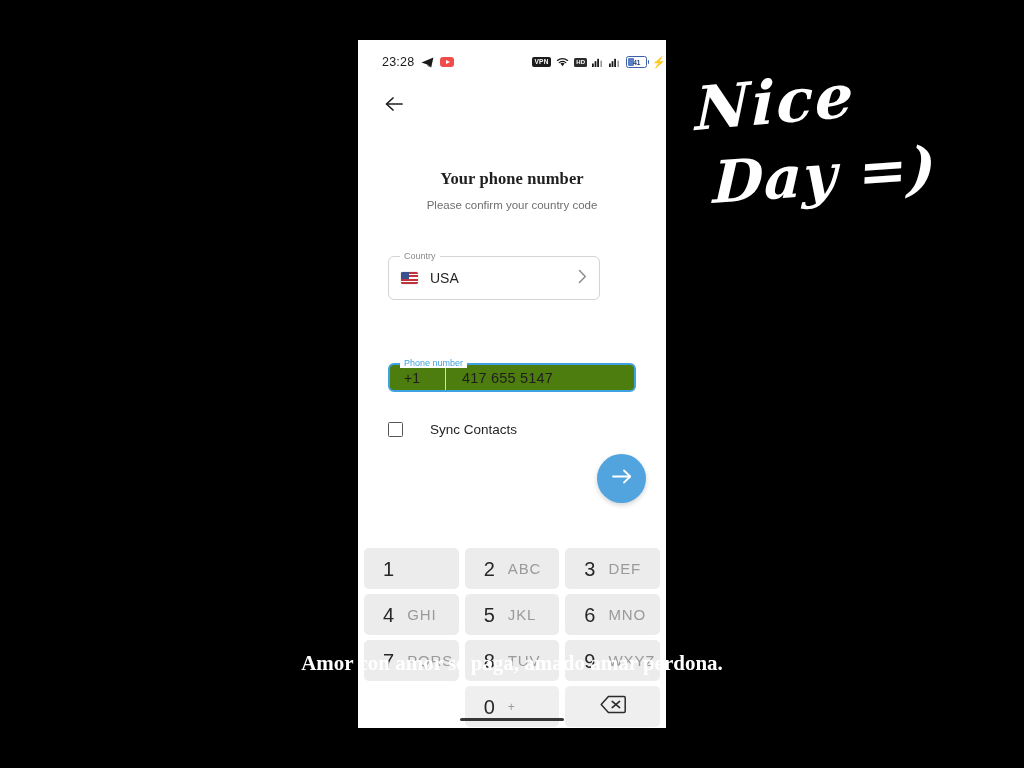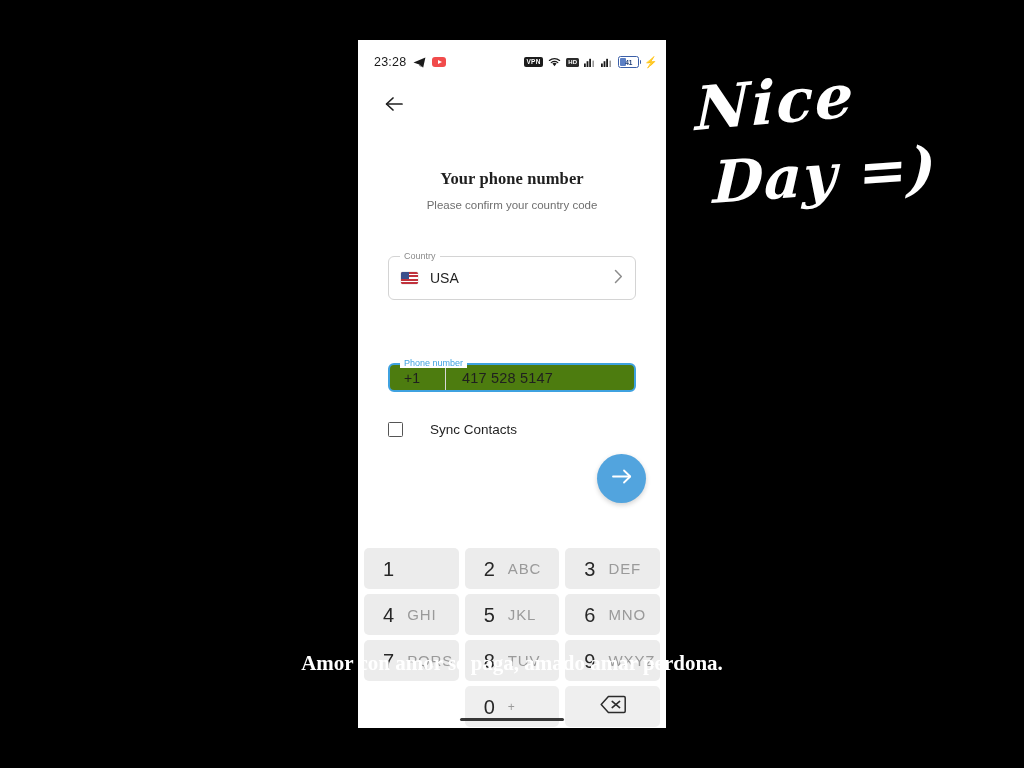--- a/index.html
+++ b/index.html
@@ -31,21 +31,21 @@
     left: 358px;
     top: 140px;
     width: 7px;
     height: 75px;
     background: linear-gradient(to right, #c9c9c9 0%, #e4e4e4 45%, #f4f4f4 100%);
   }
 
   
   #status-bar {
     position: absolute;
-    left: 4px;
+    left: 12px;
     top: 0;
     width: 308px;
     height: 44px;
     display: flex;
     align-items: center;
     padding: 0 12px;
     box-sizing: border-box;
   }
   #status-time {
     font-size: 12.5px;
@@ -164,21 +164,21 @@
     font-size: 11.5px;
     line-height: 15px;
     color: #6f6f6f;
   }
 
   
   #country-field {
     position: absolute;
     left: 30px;
     top: 216px;
-    width: 248px;
+    width: 212px;
     height: 44px;
     border: 1px solid #d4d4d4;
     border-radius: 6px;
     box-sizing: border-box;
     display: flex;
     align-items: center;
     padding: 0 12px;
     cursor: pointer;
     background: #ffffff;
   }
@@ -489,21 +489,21 @@
       <svg width="9" height="15" viewBox="0 0 9 15">
         <path d="M1.5 1.5 L7.3 7.5 L1.5 13.5" stroke="#8c8c8c" stroke-width="1.5" fill="none" stroke-linecap="round" stroke-linejoin="round"></path>
       </svg>
     </span>
   </div>
 
   <div id="phone-field">
     <span class="field-legend">Phone number</span>
     <span id="phone-cc">+1</span>
     <span id="phone-divider"></span>
-    <span id="phone-value" title="Phone number">417 528 5147</span>
+    <span id="phone-value" title="Phone number">417 655 5147</span>
   </div>
 
   <div id="sync-contacts-row">
     <span id="sync-checkbox"></span>
     <span id="sync-label">Sync Contacts</span>
   </div>
 
   <div id="next-fab">
     <span>
       <svg width="22" height="17" viewBox="0 0 22 17">

